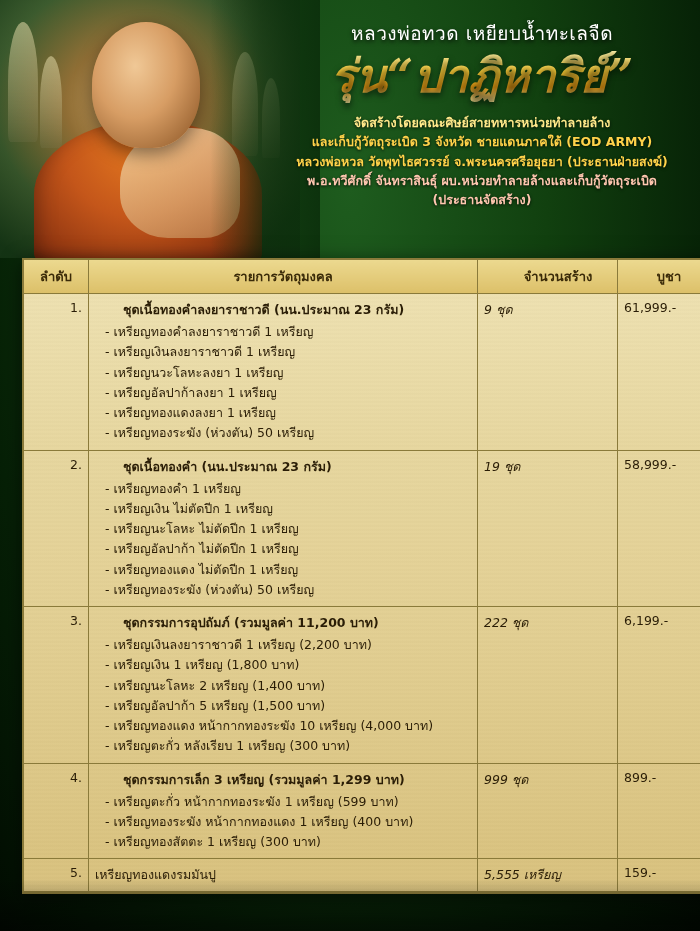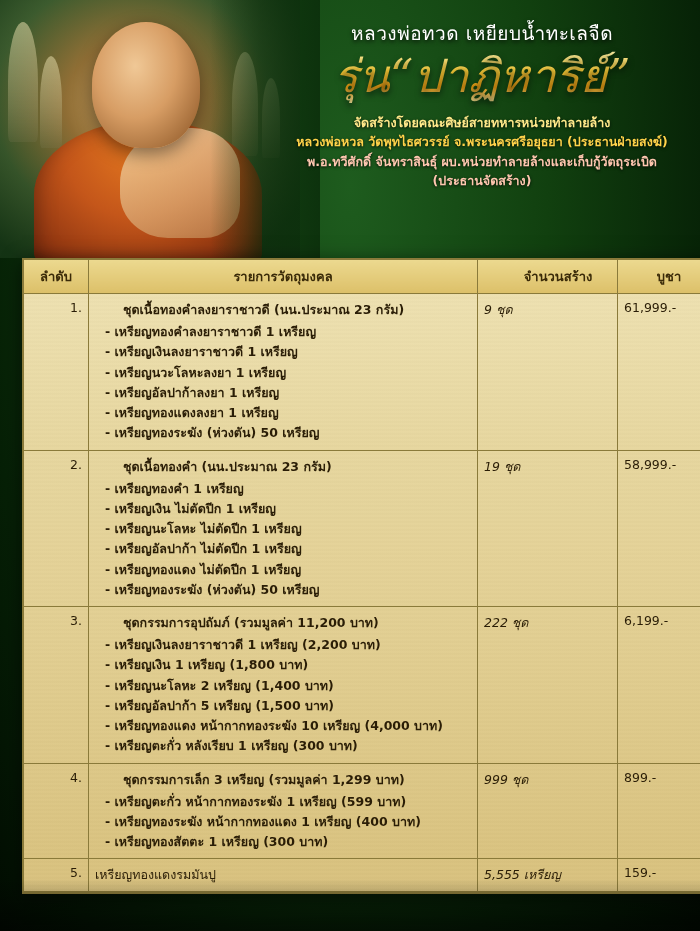--- a/index.html
+++ b/index.html
@@ -89,21 +89,21 @@
   .title-line1 {
     font-family: "DejaVu Sans", sans-serif;
     font-size: 19px;
     color: #ffffff;
     text-shadow: 0 2px 4px rgba(0,0,0,0.8);
     letter-spacing: .5px;
   }
   .title-main {
     font-family: "DejaVu Serif", serif;
     font-style: italic;
-    font-weight: normal;
+    font-weight: bold;
     font-size: 46px;
     line-height: 1.15;
     background: linear-gradient(180deg, #fff6b0 0%, #ffd23a 40%, #e79b12 70%, #fff0a0 100%);
     -webkit-background-clip: text;
     background-clip: text;
     color: transparent;
     text-shadow: 0 3px 6px rgba(0,0,0,0.55);
     margin: 2px 0 10px 0;
   }
   .subtitle {
@@ -179,21 +179,20 @@
   tr.last td { border-bottom: none; }
   .set-title {
     font-weight: bold;
     margin-bottom: 2px;
     margin-left: 28px;
   }
   ul.sublist {
     list-style: none;
     margin: 0;
     padding: 0 0 0 10px;
-    font-weight: bold;
   }
   ul.sublist li {
     line-height: 1.62;
     white-space: nowrap;
   }
   ul.sublist li:before {
     content: "- ";
   }
   .single-row .c-item {
     vertical-align: middle;
@@ -222,20 +221,21 @@
       <div class="monk-shoulder"></div>
       <div class="monk-head"></div>
       <div class="photo-fade"></div>
     </div>
 
     <div class="header-text">
       <div class="title-line1">หลวงพ่อทวด  เหยียบน้ำทะเลจืด</div>
       <div class="title-main">รุ่น“ปาฏิหาริย์”</div>
       <div class="subtitle">
         <div>จัดสร้างโดยคณะศิษย์สายทหารหน่วยทำลายล้าง</div>
+        <div class="hl">และเก็บกู้วัตถุระเบิด 3 จังหวัด ชายแดนภาคใต้ (EOD ARMY)</div>
         <div class="hl">หลวงพ่อหวล วัดพุทไธศวรรย์ จ.พระนครศรีอยุธยา (ประธานฝ่ายสงฆ์)</div>
         <div class="pink">พ.อ.ทวีศักดิ์ จันทราสินธุ์ ผบ.หน่วยทำลายล้างและเก็บกู้วัตถุระเบิด (ประธานจัดสร้าง)</div>
       </div>
     </div>
   </div>
 
   <div class="table-wrap">
     <table class="items">
       <thead>
         <tr>

